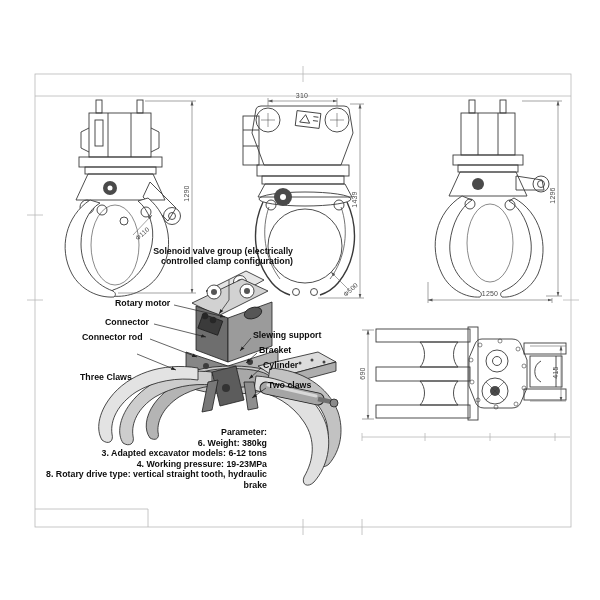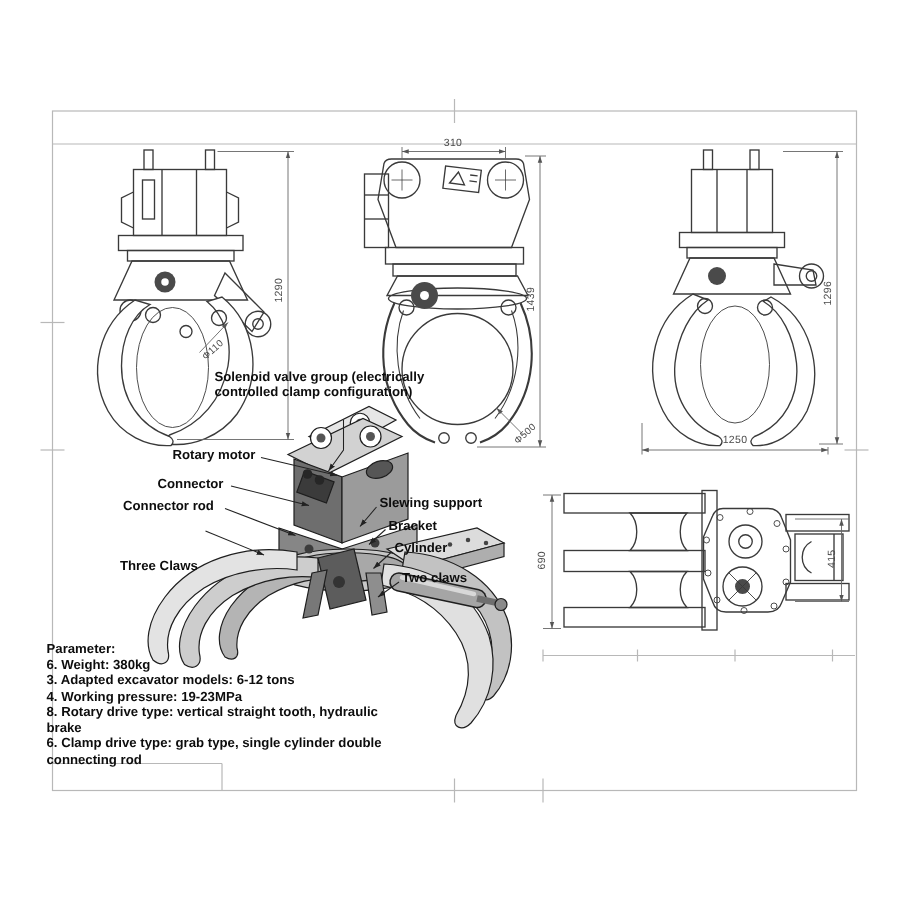--- a/index.html
+++ b/index.html
@@ -1,28 +1,28 @@
 <!DOCTYPE html>
 <html><head>
 <meta charset="utf-8">
 <style>
   html,body{margin:0;padding:0;background:#fff;}
   .sheet{position:relative;width:600px;height:600px;background:#fff;
          font-family:"Liberation Sans",sans-serif;overflow:hidden;}
   .sheet svg{position:absolute;left:0;top:0;}
   .lbl{position:absolute;font-weight:bold;font-size:8.8px;line-height:10px;
-       color:#0d0d0d;white-space:nowrap;}
+       color:#0d0d0d;white-space:nowrap;text-align:right;}
   .lbl.wrap{white-space:normal;}
   .dim{position:absolute;display:inline-block;font-size:7px;color:#4a4a4a;
        white-space:nowrap;letter-spacing:.2px;}
   .vdim{transform:rotate(-90deg);transform-origin:center;}
   .cdim{transform:translateX(-50%);}
   .ddim{transform:rotate(-42deg);font-size:6.5px;transform-origin:center;}
-  .params{position:absolute;left:31px;top:427px;width:225px;font-size:8.8px;
-          font-weight:bold;color:#0d0d0d;line-height:10.5px;}
+  .params{position:absolute;left:42px;top:427px;width:225px;font-size:8.8px;
+          font-weight:bold;color:#0d0d0d;line-height:10.5px;text-align:right;}
 </style>
 </head>
 <body>
 
 <div class="sheet">
 
 <svg width="600" height="600" viewBox="0 0 600 600">
   <defs>
     <marker id="arr" markerWidth="9" markerHeight="8" refX="7.5" refY="3.5" orient="auto-start-reverse">
       <path d="M0,1 L7.5,3.5 L0,6 Z" fill="#555"></path>
@@ -264,16 +264,15 @@
 <span class="dim vdim" style="left:549px;top:369px;">415</span>
 <span class="dim ddim" style="left:134px;top:230px;">Φ110</span>
 <span class="dim ddim" style="left:342px;top:286px;">Φ500</span>
 
 <div class="params">
   <div>Parameter:</div>
   <div>6. Weight: 380kg</div>
   <div>3. Adapted excavator models: 6-12 tons</div>
   <div>4. Working pressure: 19-23MPa</div>
   <div>8. Rotary drive type: vertical straight tooth, hydraulic brake</div>
-  <div>6. Clamp drive type: grab type, single cylinder double connecting rod</div>
 </div>
 
 </div>
 
 </body></html>

